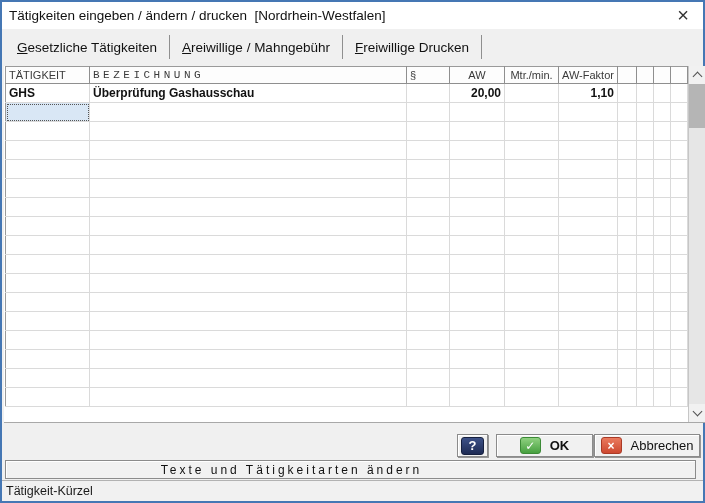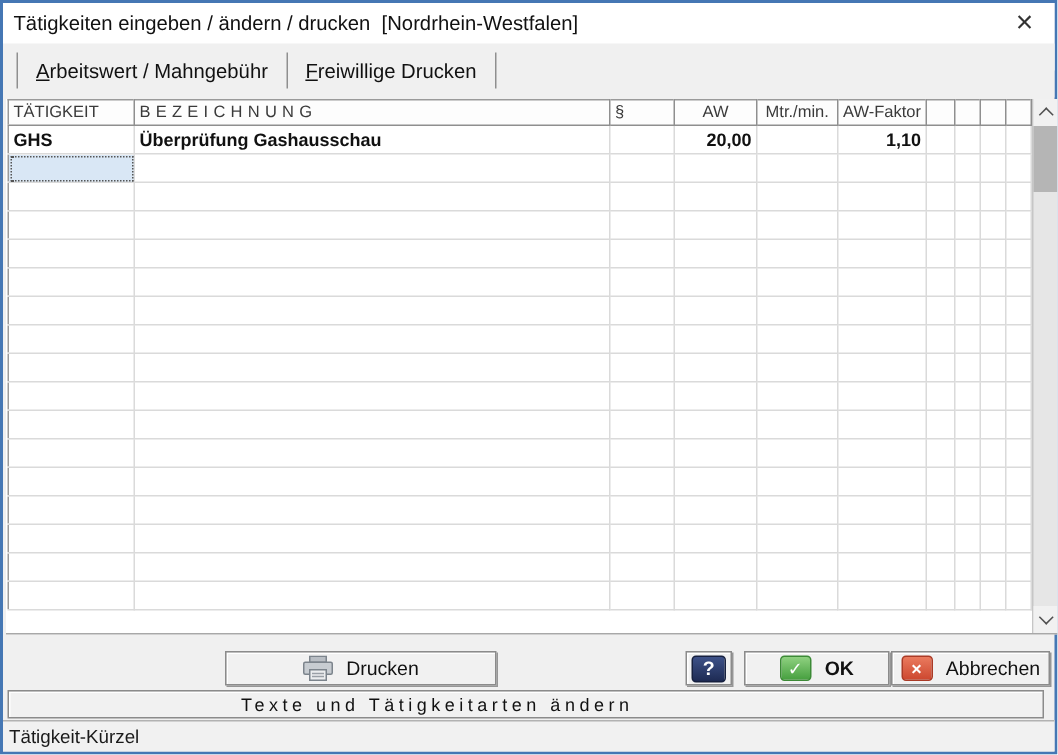--- a/index.html
+++ b/index.html
@@ -90,22 +90,23 @@
 <body>
 
 <div class="dialog">
 
   <div class="titlebar">
     <span class="title-text">Tätigkeiten eingeben / ändern / drucken  [Nordrhein-Westfalen]</span>
     <span class="close-btn">×</span>
   </div>
 
   <div class="tabbar">
+    <div class="tab"><span class="hotkey">G</span><span>esetzliche Tätigkeiten</span></div>
     <div class="tab-sep"></div>
-    <div class="tab"><span class="hotkey">A</span><span>rbeitswert / Mahngebühr</span></div>
+    <div class="tab"><span class="hotkey">A</span><span>reiwillige / Mahngebühr</span></div>
     <div class="tab-sep"></div>
     <div class="tab"><span class="hotkey">F</span><span>reiwillige Drucken</span></div>
     <div class="tab-sep"></div>
   </div>
 
   <div class="grid-wrap">
     <table class="grid">
         <colgroup>
           <col style="width: 84px;">
           <col style="width: 317px;">
@@ -114,21 +115,21 @@
           <col style="width: 54px;">
           <col style="width: 56px;">
           <col style="width: 19px;">
           <col style="width: 17px;">
           <col style="width: 17px;">
           <col style="width: 17px;">
         </colgroup>
         <thead>
           <tr>
             <th style="text-align: left;">TÄTIGKEIT</th>
-            <th class="spaced" style="text-align: left;">BEZEICHNUNG</th>
+            <th class="spaced" style="text-align: left; font-family: Liberation Mono, monospace;">BEZEICHNUNG</th>
             <th style="text-align: left;">§</th>
             <th style="text-align: center;">AW</th>
             <th style="text-align: center;">Mtr./min.</th>
             <th style="text-align: center;">AW-Faktor</th>
             <th style="text-align: left;"></th>
             <th style="text-align: left;"></th>
             <th style="text-align: left;"></th>
             <th style="text-align: left;"></th>
           </tr>
         </thead>
@@ -343,32 +344,20 @@
       <div class="scroll-arrow up">
         <span class="chev up"></span>
       </div>
       <div class="scroll-thumb"></div>
       <div class="scroll-arrow down">
         <span class="chev down"></span>
       </div>
     </div>
   </div>
 
-  <div class="btn" id="btn-drucken">
-    <span style="display:flex;">
-      <svg width="20" height="17" viewBox="0 0 20 17">
-        <rect x="4.5" y="0.5" width="11" height="4" fill="#b9bec4" stroke="#7c848c"></rect>
-        <rect x="0.5" y="4.5" width="19" height="8" rx="1" fill="#c7ccd1" stroke="#7c848c"></rect>
-        <rect x="4.5" y="9.5" width="11" height="7" fill="#eceeef" stroke="#7c848c"></rect>
-        <rect x="6" y="11.5" width="8" height="1" fill="#9aa0a6"></rect>
-        <rect x="6" y="13.5" width="8" height="1" fill="#9aa0a6"></rect>
-      </svg>
-    </span>
-    <span>Drucken</span>
-  </div>
 
   <div class="btn" id="btn-help">
     <span class="icon-help">?</span>
   </div>
 
   <div class="btn" id="btn-ok">
     <span class="mini-icon icon-ok">✓</span>
     <span>OK</span>
   </div>
 

